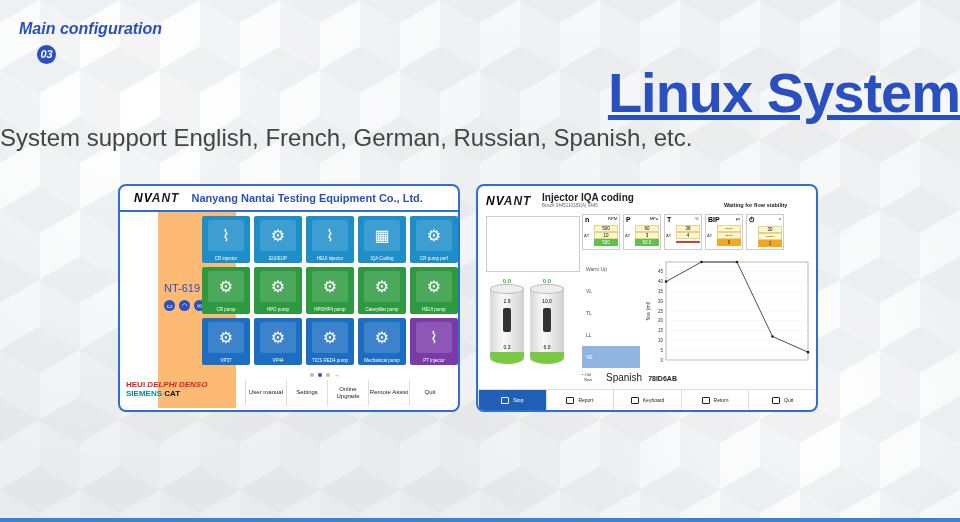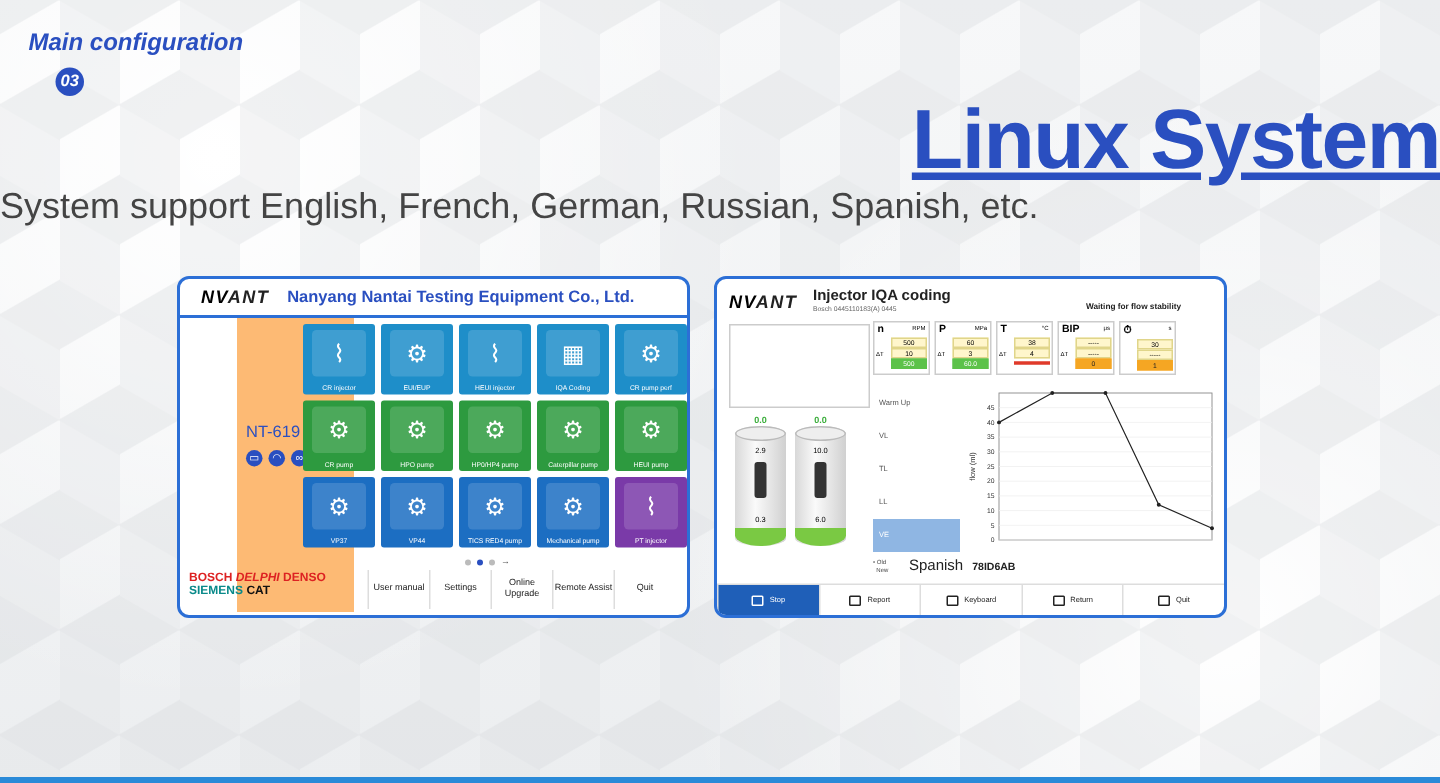--- a/index.html
+++ b/index.html
@@ -175,23 +175,23 @@
         <div class="lbl">PT injector</div>
       </div>
     </div>
   <div class="dots">
     <div class="dot"></div>
     <div class="dot on"></div>
     <div class="dot"></div>
     <span>→</span>
   </div>
   <div class="brands">
-    <div><span style="color:#d22">BOSCH</span>
+    <div><span style="color:#d22">HEUI</span>
       <span style="color:#d22;font-style:italic">DELPHI</span>
-      <span style="color:#d22;">DENSO</span></div>
+      <span style="color:#d22;font-style:italic">DENSO</span></div>
     <div><span style="color:#0a8a8a">SIEMENS</span>
       <span style="color:#111">CAT</span></div>
   </div>
   <div class="btnrow">
     <div class="btn1">User manual</div>
     <div class="btn1">Settings</div>
     <div class="btn1">Online Upgrade</div>
     <div class="btn1">Remote Assist</div>
     <div class="btn1">Quit</div>
   </div>

